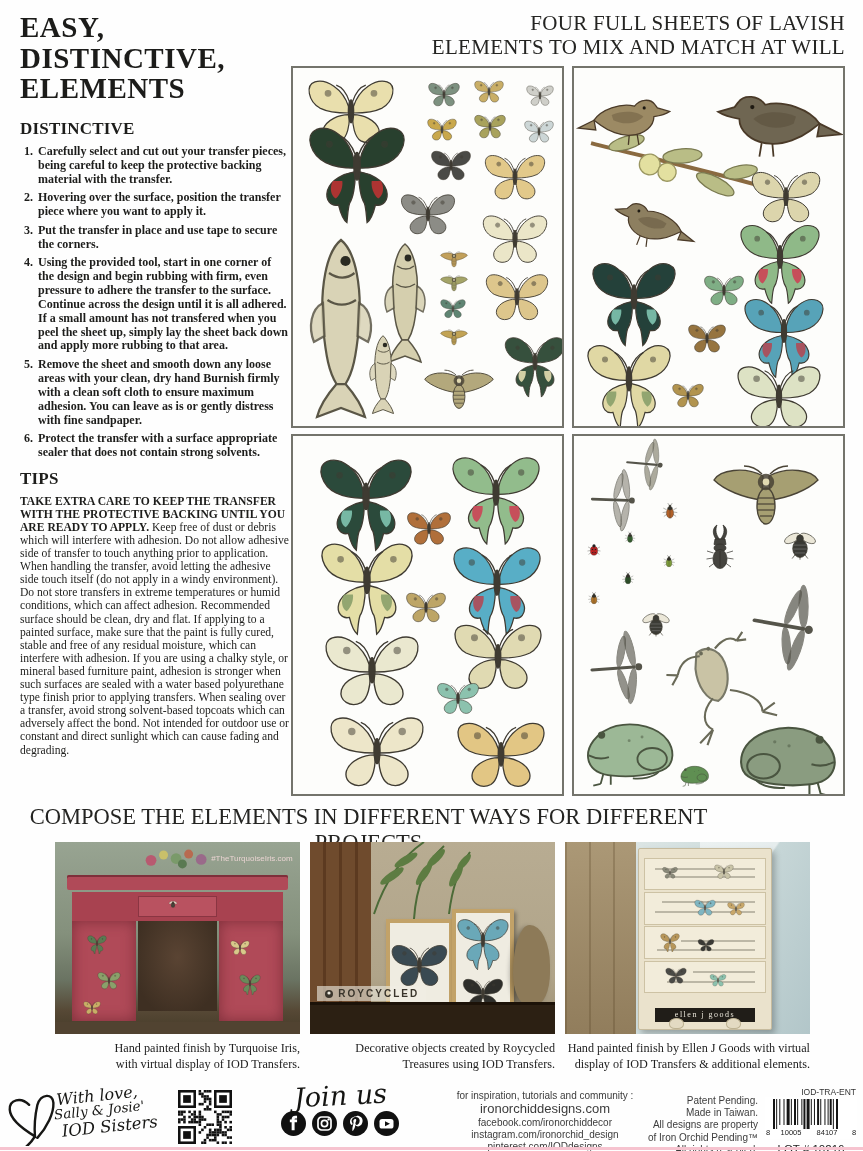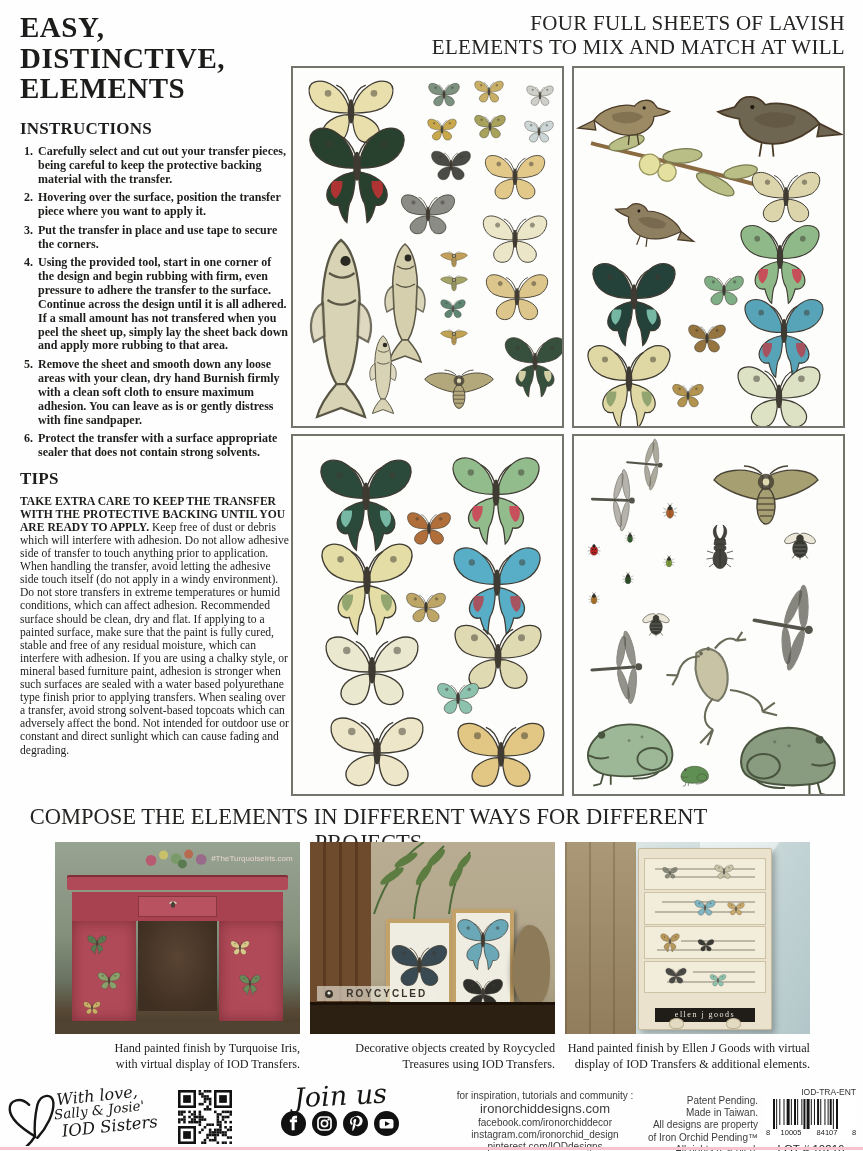--- a/index.html
+++ b/index.html
@@ -44,21 +44,21 @@
   .p1 svg.bf{position:absolute;}
   
   .p2{background:linear-gradient(180deg,#b8ac92 0%,#b0a489 70%,#9a8d72 100%);}
   .p2 .planks{position:absolute;left:0;top:0;bottom:0;width:25%;
     background:repeating-linear-gradient(90deg,#6f4b2d 0 13px,#5c3a20 13px 16px);}
   .p2 .shelf{position:absolute;left:0;right:0;bottom:0;height:15%;background:#2c2013;border-top:3px solid #1c1208;}
   .p2 .frame{position:absolute;border:4px solid #c2a268;background:#efece1;box-shadow:2px 3px 4px rgba(0,0,0,.35);}
   .p2 .f1{left:31%;top:40%;width:24%;height:45%;}
   .p2 .f2{left:58%;top:35%;width:22%;height:50%;}
   .p2 .wood-obj{position:absolute;right:2%;bottom:15%;width:15%;height:42%;background:#8d7a58;border-radius:45% 55% 40% 40%/60% 50% 40% 40%;box-shadow:-3px 2px 5px rgba(0,0,0,.3);}
-  .p2 .wm{position:absolute;left:3%;bottom:17%;background:rgba(240,238,228,.6);padding:2px 7px;display:flex;align-items:center;gap:12px;}
+  .p2 .wm{position:absolute;left:3%;bottom:17%;background:rgba(240,238,228,.6);padding:2px 7px;display:flex;align-items:center;gap:4px;}
   .p2 .wm span{font-family:"Liberation Sans",sans-serif;font-size:10px;font-weight:bold;letter-spacing:2px;color:#3a352c;}
   .p2 svg.fern{position:absolute;}
   
   .p3{background:linear-gradient(115deg,#e5ebe9 0%,#cfdddd 50%,#b2c6c9 100%);}
   .p3 .light{position:absolute;right:0;top:0;width:45%;height:100%;
     background:linear-gradient(125deg,rgba(255,255,255,.55) 0 32%,transparent 33%);}
   .p3 .door{position:absolute;left:0;top:0;bottom:0;width:29%;background:#a28f6c;
     background-image:repeating-linear-gradient(90deg,rgba(80,60,30,.25) 0 2px,transparent 2px 24px),linear-gradient(180deg,#ab9876,#917d5c);}
   .p3 .dresser{position:absolute;left:22%;width:54%;top:3%;bottom:2%;background:#eae2cc;border:1px solid #c6bb9e;border-radius:2px;box-shadow:3px 4px 6px rgba(0,0,0,.25);margin-left:19px;}
   .p3 .drawer{position:absolute;left:4%;right:4%;background:#f2ecda;border:1px solid #cdc2a4;}
@@ -210,21 +210,21 @@
       <circle cx="-18" cy="6" r="8" fill="#e3e0a0" stroke="#9a9660"></circle>
       <circle cx="-4" cy="10" r="7" fill="#e3e0a0" stroke="#9a9660"></circle>
     </g>
   </defs>
 </svg>
 
 <div class="left-col">
   <h1 class="main-title"><span>EASY,</span><br>
     <span>DISTINCTIVE,</span><br>
     <span>ELEMENTS</span></h1>
-  <div class="sec-head">INSTRUCTIONS</div>
+  <div class="sec-head">DISTINCTIVE</div>
   <ol class="instructions">
       <li>Carefully select and cut out your transfer pieces, being careful to keep the protective backing material with the transfer.</li>
       <li>Hovering over the surface, position the transfer piece where you want to apply it.</li>
       <li>Put the transfer in place and use tape to secure the corners.</li>
       <li>Using the provided tool, start in one corner of the design and begin rubbing with firm, even pressure to adhere the transfer to the surface. Continue across the design until it is all adhered. If a small amount has not transfered when you peel the sheet up, simply lay the sheet back down and apply more rubbing to that area.</li>
       <li>Remove the sheet and smooth down any loose areas with your clean, dry hand  Burnish firmly with a clean soft cloth to ensure maximum adhesion. You can leave as is or gently distress with fine sandpaper.</li>
       <li>Protect the transfer with a surface appropriate sealer that does not contain strong solvents.</li>
     </ol>
   <div class="sec-head tips">TIPS</div>
   <p class="tips-body"><span class="tips-lead">TAKE EXTRA CARE TO KEEP THE TRANSFER WITH THE PROTECTIVE BACKING UNTIL YOU ARE READY TO APPLY.</span><span> Keep free of dust or debris which will interfere with adhesion. Do not allow adhesive side of transfer to touch anything prior to application. When handling the transfer, avoid letting the adhesive side touch itself (do not apply in a windy environment). Do not store transfers in extreme temperatures or humid conditions, which can affect adhesion. Recommended surface should be clean, dry and flat. If applying to a painted surface, make sure that the paint is fully cured, stable and free of any residual moisture, which can interfere with adhesion. If you are using a chalky style, or mineral based furniture paint, adhesion is stronger when such surfaces are sealed with a water based polyurethane type finish prior to applying transfers. When sealing over a transfer, avoid strong solvent-based topcoats which can adversely affect the bond. Not intended for outdoor use or constant and direct sunlight which can cause fading and degrading.</span></p>

